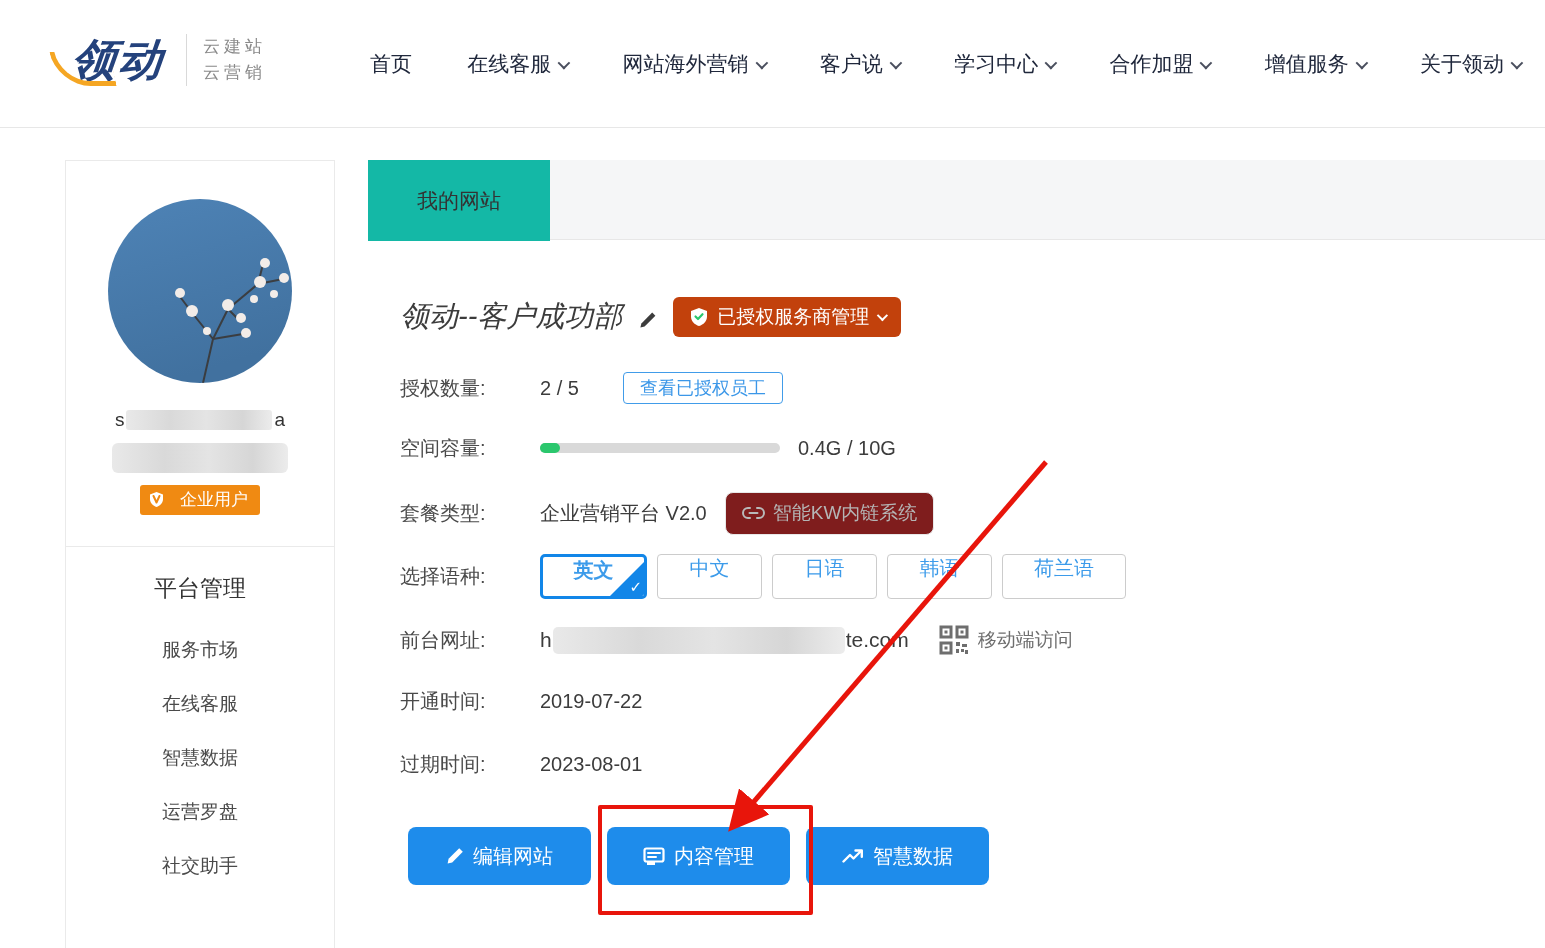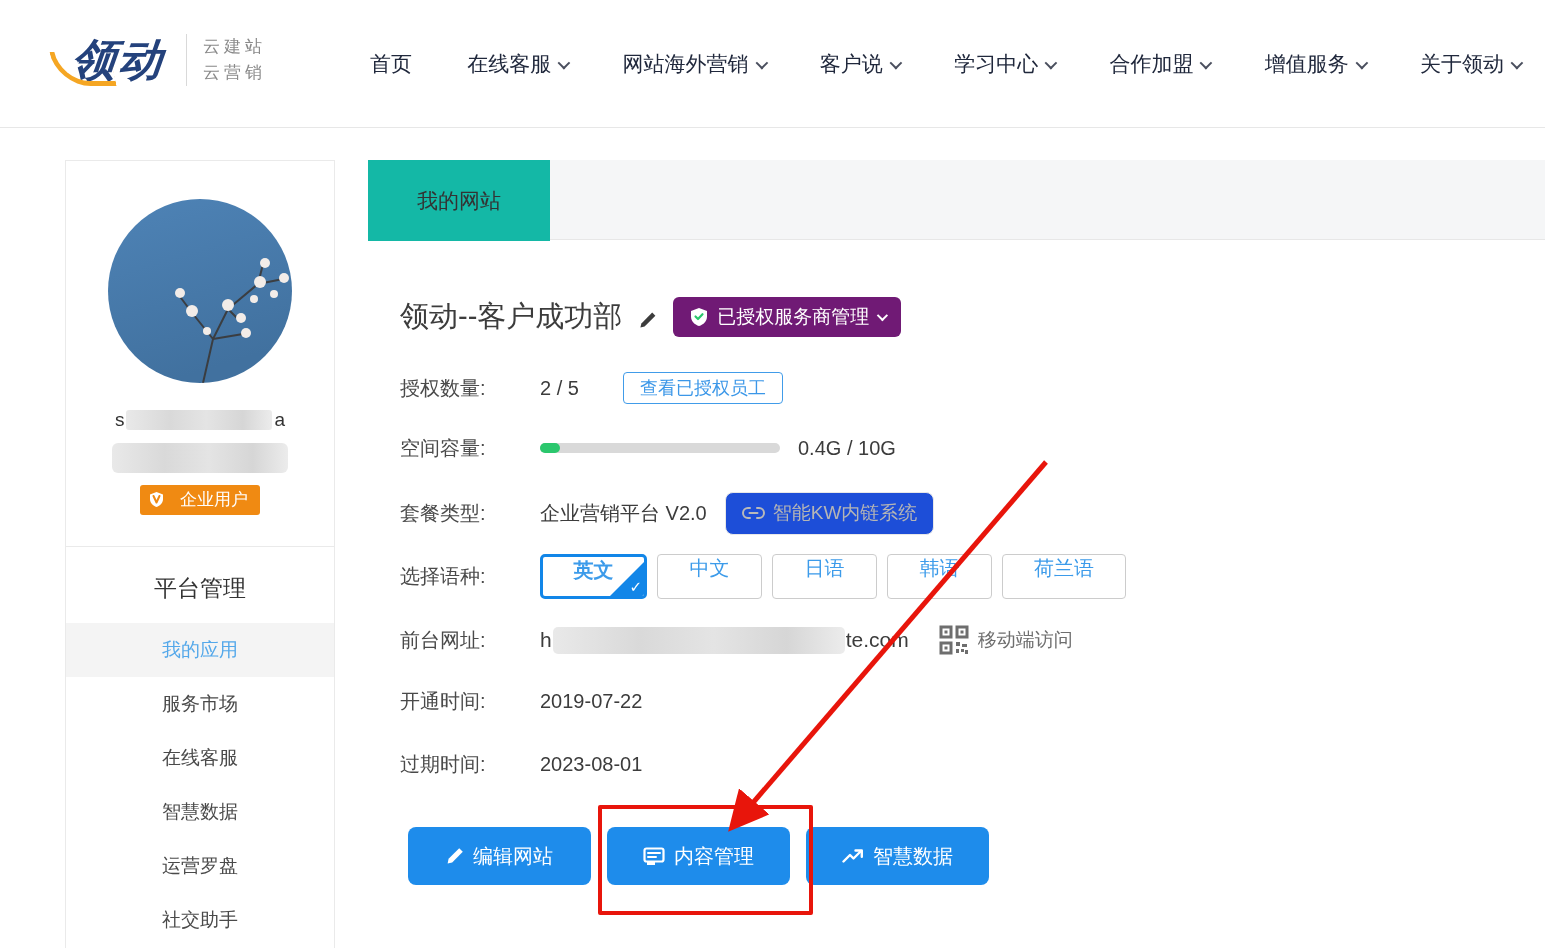--- a/index.html
+++ b/index.html
@@ -51,41 +51,41 @@
 
   
   .tabstrip { position:absolute; left:368px; top:160px; width:1177px; height:80px;
     background:#f5f6f7; border-bottom:1px solid #e7e7e7; }
   .tab-active { position:absolute; left:0; top:0; width:182px; height:81px; background:#14b8a6;
     display:flex; align-items:center; justify-content:center; font-size:21px; color:#333; }
 
   
   .content { position:absolute; left:368px; top:241px; width:1177px; height:707px; background:#fff; }
   .title-row { position:absolute; left:32px; top:56px; display:flex; align-items:center; gap:16px; }
-  .site-title { font-size:29px; color:#3c3c3c; }
+  .site-title { font-size:29px; color:#3c3c3c;font-style:italic; }
   .edit-pencil { cursor:pointer; display:inline-flex; margin-top:6px; }
-  .green-btn { background:#701a75; color:#fff; font-size:19px; height:40px; border:none;
+  .green-btn { background:#c2410c; color:#fff; font-size:19px; height:40px; border:none;
     border-radius:6px; padding:0 16px; display:flex; align-items:center; gap:8px; cursor:pointer; }
   .green-btn .chev { border-color:#fff; width:8px; height:8px; }
 
   .row { position:absolute; left:32px; display:flex; align-items:center; }
   .row-label { width:140px; font-size:20px; color:#4a4a4a; flex:0 0 140px; }
   .row-auth { top:130px; height:34px; }
   .auth-val { font-size:20px; color:#3c3c3c; margin-right:44px; }
   .outline-btn { border:1px solid #419ce9; color:#3b97e8; background:#fff; font-size:18px;
     height:32px; padding:0 16px; border-radius:4px; cursor:pointer;text-align:center; }
 
   .row-space { top:197px; height:20px; }
   .pbar { width:240px; height:10px; background:#d9d9d9; border-radius:5px; position:relative; margin-right:18px; }
   .pfill { position:absolute; left:0; top:0; height:10px; width:20px; background:#2bc76d; border-radius:5px; }
   .space-val { font-size:20px; color:#3c3c3c; }
 
   .row-plan { top:250px; height:44px; }
   .plan-val { font-size:20px; color:#3c3c3c; margin-right:18px; }
-  .chip-btn { border:1px solid #e8e8e8; background:#1d4ed8; color:#b5b5b5; font-size:19px;
+  .chip-btn { border:1px solid #e8e8e8; background:#7f1d1d; color:#b5b5b5; font-size:19px;
     height:43px; padding:0 16px; border-radius:8px; display:flex; align-items:center; gap:8px; cursor:pointer; }
 
   .row-lang { top:312px; height:46px; }
   .lang-group { display:flex; gap:10px; }
   .lang-btn { height:45px; border:1px solid #ccc; background:#fff; color:#3c9bea; font-size:20px;
     border-radius:4px; display:flex; align-items:flex-start; justify-content:center; cursor:pointer;
     position:relative; overflow:hidden; }
   .lang-btn.w1{width:107px;} .lang-btn.w2{width:105px;} .lang-btn.w3{width:124px;}
   .lang-btn.selected { border:3px solid #1286e8; font-weight:bold; border-radius:5px; }
   .corner { position:absolute; right:0; bottom:0; width:0; height:0;
@@ -206,21 +206,20 @@
         <svg width="17" height="17" viewBox="0 0 17 17">
           <path d="M8.5 1 L15 3.5 V8 C15 12 12 14.8 8.5 16 C5 14.8 2 12 2 8 V3.5 Z" fill="#fff"></path>
           <path d="M5.5 5 L8.5 11.5 L11.5 5" fill="none" stroke="#f08a12" stroke-width="2" stroke-linecap="round" stroke-linejoin="round"></path>
         </svg>
         <span>企业用户</span>
       </span>
     </div>
     <div class="side-divider"></div>
     <div class="side-title">平台管理</div>
     <div class="side-menu">
-      <div class="side-item active">我的应用</div>
       <div class="side-item">服务市场</div>
       <div class="side-item">在线客服</div>
       <div class="side-item">智慧数据</div>
       <div class="side-item">运营罗盘</div>
       <div class="side-item">社交助手</div>
     </div>
   </div>
 
   <div class="tabstrip">
     <div class="tab-active">我的网站</div>

